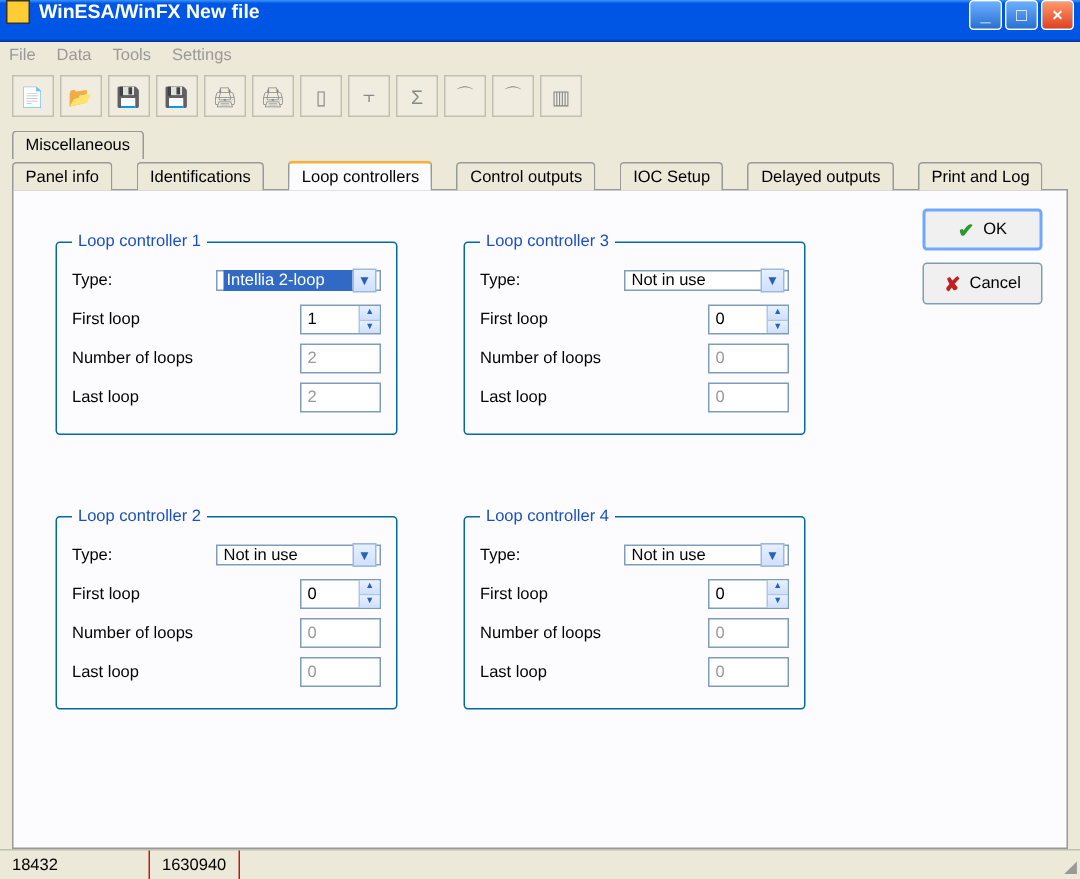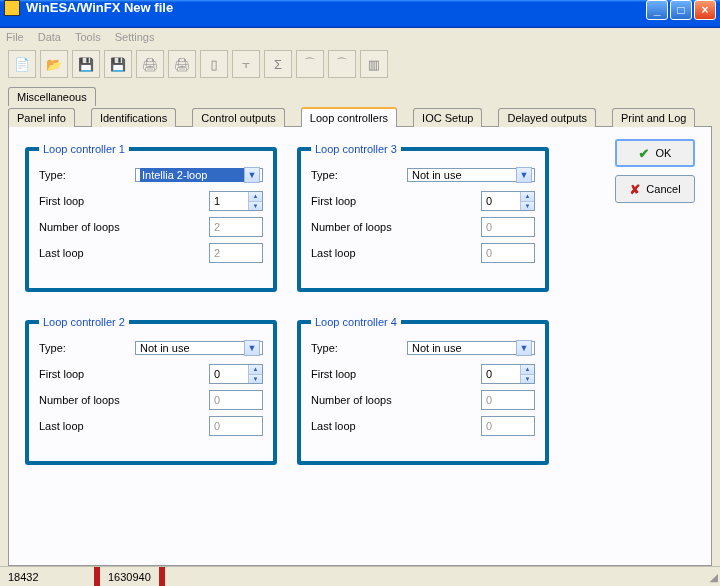--- a/index.html
+++ b/index.html
@@ -95,24 +95,24 @@
     display: flex;
     gap: 20px;
   }
   .controllers-grid {
     display: grid;
     grid-template-columns: 260px 260px;
     grid-auto-rows: min-content;
     gap: 16px 12px;
   }
   fieldset.loop {
-    border: 4px solid #0369a1;
+    border: 1px solid #0369a1;
     border-radius: 3px;
-    padding: 8px 10px 21px 10px;
-    margin: 4px;
+    padding: 8px 10px 10px 10px;
+    margin: 16px;
   }
   fieldset.loop legend {
     color: #1a4fc0;
     font-size: 11px;
     padding: 0 4px;
   }
   .form-row {
     display: flex;
     align-items: center;
     height: 24px;
@@ -182,21 +182,21 @@
     left:0; bottom:0;
     width: 720px;
     height: 20px;
     background: #ece9d8;
     border-top: 1px solid #c0c0b0;
     display:flex;
     font-size: 11px;
     align-items:center;
   }
   .status-cell {
-    border-right: 6px solid #b91c1c;
+    border-right: 1px solid #b91c1c;
     padding: 0 8px;
     height: 100%;
     display:flex;align-items:center;
   }
   .status-cell:first-child{ width: 100px; }
   .resize-grip {
     margin-left:auto;
     width: 18px; height: 18px;
     color:#999;
     display:flex;align-items:flex-end;justify-content:flex-end;
@@ -235,22 +235,22 @@
   <div class="tool-btn">⌒</div>
   <div class="tool-btn">▥</div>
 </div>
 
 <div class="tabs-row tab-row-1">
   <div class="tab">Miscellaneous</div>
 </div>
 <div class="tabs-row">
   <div class="tab">Panel info</div>
   <div class="tab">Identifications</div>
+  <div class="tab active">Loop controllers</div>
   <div class="tab">Control outputs</div>
-  <div class="tab active">Loop controllers</div>
   <div class="tab">IOC Setup</div>
   <div class="tab">Delayed outputs</div>
   <div class="tab">Print and Log</div>
 </div>
 
 <div class="panel-area">
   <div class="controllers-grid" id="controllers-grid">
       <fieldset class="loop">
         <legend>Loop controller 1</legend>
         <div class="form-row">

